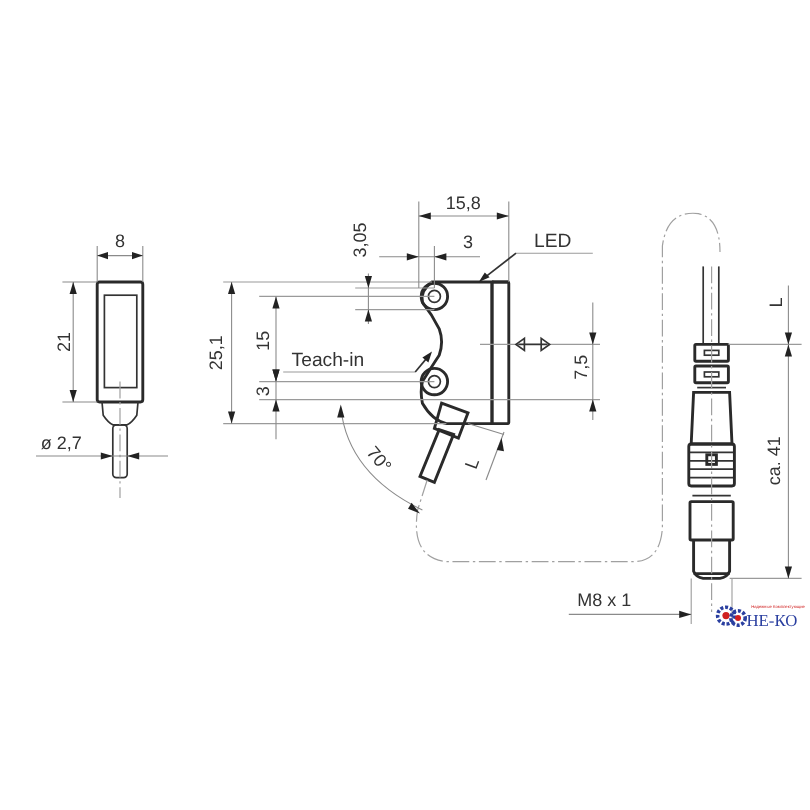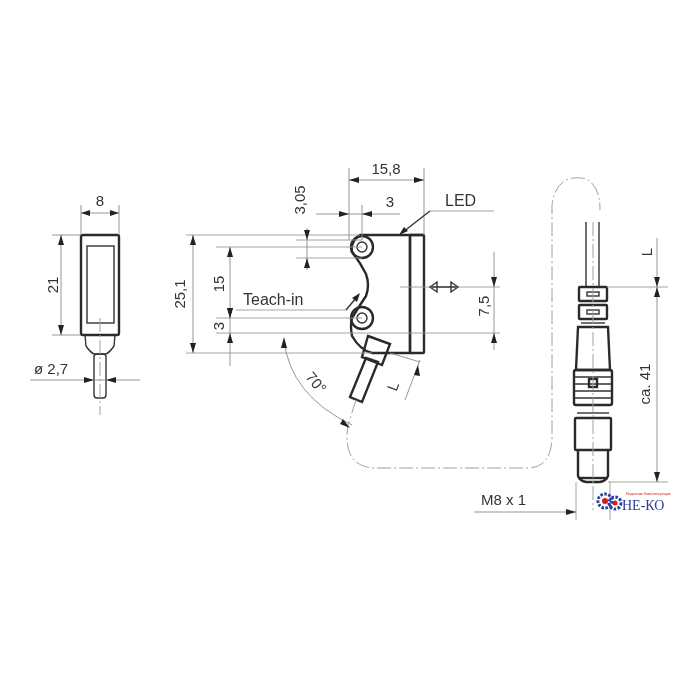--- a/index.html
+++ b/index.html
@@ -5,21 +5,21 @@
     html, body { margin: 0; padding: 0; background: #ffffff; }
     body { width: 675px; height: 675px; overflow: hidden; position: relative; }
     #drawing { position: absolute; left: 0; top: 0; }
     .txt { font-family: "Liberation Sans", sans-serif; fill: #333333; }
     .heavy { stroke: #2a2a2a; stroke-width: 2.4; fill: none; }
     .med { stroke: #333333; stroke-width: 1.4; fill: none; }
     .thin { stroke: #9a9a9a; stroke-width: 0.9; fill: none; }
     .dim { stroke: #8a8a8a; stroke-width: 0.9; fill: none; }
     .dash { stroke: #a0a0a0; stroke-width: 1; fill: none; stroke-dasharray: 14 3 2 3; }
     .arr { fill: #222222; }
-    #logo { position: absolute; left: 596px; top: 488px; width: 78px; height: 28px; }
+    #logo { position: absolute; left: 596px; top: 500px; width: 78px; height: 28px; }
   </style>
 </head>
 <body>
 
 <svg id="drawing" width="675" height="675" viewBox="0 0 675 675" xmlns="http://www.w3.org/2000/svg">
 
   <g>
 
     <rect class="heavy" x="81" y="235" width="38" height="100" rx="2"></rect>
     <rect class="med" x="87" y="246" width="27" height="77"></rect>

